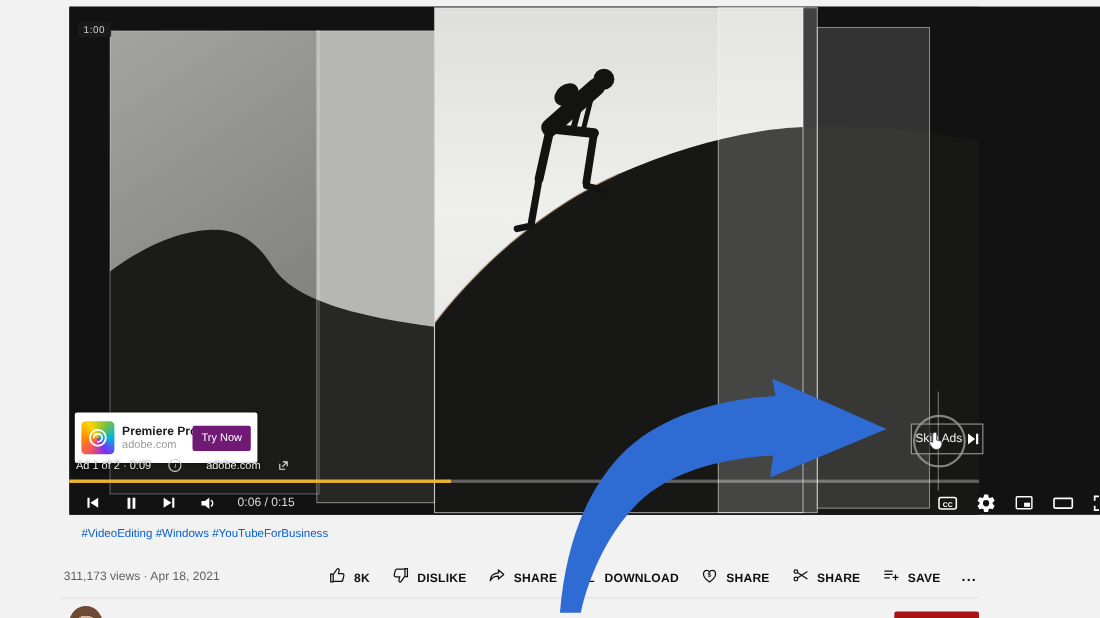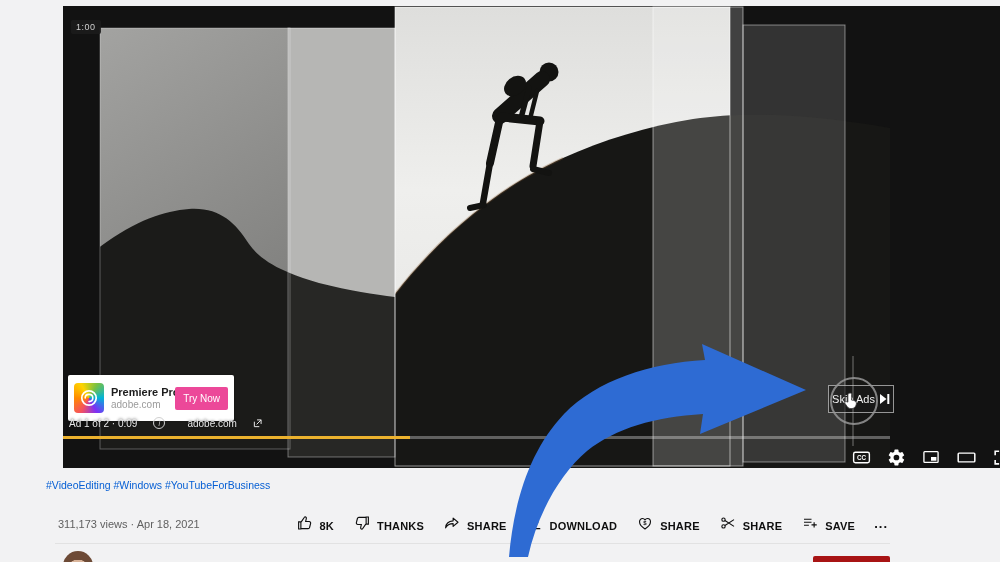--- a/index.html
+++ b/index.html
@@ -16,21 +16,21 @@
 
   
   #ad-card{left:5px;top:369px;width:154px;height:38px;background:#fff;border-radius:2px;
     display:flex;align-items:center;padding:4px 6px;gap:7px;box-shadow:0 0 2px rgba(0,0,0,.4);}
   #ad-logo{width:30px;height:30px;border-radius:4px;flex:0 0 auto;
     background:conic-gradient(from 210deg,#f5515f,#ff8a00,#ffd400,#7ac142,#00b4d8,#7b2ff7,#f5515f);
     display:flex;align-items:center;justify-content:center;}
   #ad-card .txt{display:flex;flex-direction:column;line-height:1.15;min-width:0;}
   #ad-title{font-size:11px;font-weight:bold;color:#1d1d1d;white-space:nowrap;}
   #ad-domain{font-size:10px;color:#9b9b9b;}
-  #ad-cta{margin-left:auto;background:#ec4899;color:#fff;font-size:10px;padding:6px 8px;
+  #ad-cta{margin-left:auto;background:#701a75;color:#fff;font-size:10px;padding:6px 8px;
     border-radius:2px;border:none;white-space:nowrap;cursor:pointer;}
   #ad-status{left:6px;top:411px;color:#e8e8e8;font-size:10px;text-shadow:0 0 3px rgba(0,0,0,.9);
     display:flex;align-items:center;gap:16px;text-align:center;}
   .info-i{display:inline-flex;width:10px;height:10px;border:1px solid #d0d0d0;border-radius:50%;
     font-size:7px;align-items:center;justify-content:center;color:#d0d0d0;font-style:italic;}
 
   
   #progress{left:0;top:430px;width:827px;height:3px;background:rgba(255,255,255,.32);}
   #progress-played{position:absolute;left:0;top:0;height:3px;width:42%;background:#ecb22e;}
 
@@ -40,21 +40,21 @@
   #ctrl-right{right:8px;gap:13px;}
   .ctrl-btn{display:flex;align-items:center;justify-content:center;width:22px;height:22px;cursor:pointer;}
   #time-display{color:#ddd;font-size:11px;margin-left:3px;white-space:nowrap;}
 
   
   #skip-button{left:765px;top:379px;width:64px;height:26px;background:rgba(25,25,25,.6);
     border:1px solid rgba(255,255,255,.55);color:#f1f1f1;font-size:11px;display:flex;
     align-items:center;justify-content:center;gap:5px;cursor:pointer;}
 
   
-  #hashtags{left:46px;top:479px;font-size:10.5px;color:#065fd4;cursor:pointer;}
+  #hashtags{left:74px;top:479px;font-size:10.5px;color:#065fd4;cursor:pointer;}
   #video-title{left:58px;top:492px;font-size:15px;color:#0f0f0f;}
   #video-meta{left:58px;top:518px;font-size:11px;color:#606060;}
 
   #actions{right:112px;top:514px;display:flex;align-items:center;gap:19px;}
   .action{display:flex;align-items:flex-end;gap:6px;color:#0f0f0f;font-size:11px;
     font-weight:bold;letter-spacing:.2px;cursor:pointer;white-space:nowrap;}
   .action svg{display:block;}
 
   #divider{left:55px;top:543px;width:835px;height:1px;background:#e2e2e2;}
   #channel-avatar{left:63px;top:551px;width:30px;height:30px;border-radius:50%;
@@ -164,20 +164,44 @@
       <span style="margin-left:6px;">adobe.com</span>
       <svg width="9" height="9" viewBox="0 0 10 10">
         <path d="M1.5 3v5.5H7 M4.5 1H9v4.5 M9 1 4 6" fill="none" stroke="#e8e8e8" stroke-width="1.1"></path>
       </svg>
     </div>
 
     <div id="progress" class="abs">
       <div id="progress-played"></div>
     </div>
 
+    <div id="ctrl-left" class="abs ctrl-row">
+      <div class="ctrl-btn">
+        <svg width="18" height="18" viewBox="0 0 24 24">
+            <path d="M6 6h2.6v12H6zM19 6l-9.5 6L19 18z" fill="#fff"></path>
+          </svg>
+      </div>
+      <div class="ctrl-btn">
+        <svg width="17" height="17" viewBox="0 0 24 24">
+            <path d="M7 5h3.6v14H7zM13.4 5H17v14h-3.6z" fill="#fff"></path>
+          </svg>
+      </div>
+      <div class="ctrl-btn">
+        <svg width="18" height="18" viewBox="0 0 24 24">
+            <path d="M18 6h-2.6v12H18zM5 6l9.5 6L5 18z" fill="#fff"></path>
+          </svg>
+      </div>
+      <div class="ctrl-btn">
+        <svg width="19" height="19" viewBox="0 0 24 24">
+          <path d="M4 9.5v5h4l5 4.2V5.3L8 9.5H4z" fill="#fff"></path>
+          <path d="M15.5 8.8a4.6 4.6 0 0 1 0 6.4" fill="none" stroke="#fff" stroke-width="1.8" stroke-linecap="round"></path>
+        </svg>
+      </div>
+      <span id="time-display">0:06 / 0:15</span>
+    </div>
 
     <div id="ctrl-right" class="abs ctrl-row">
       <div class="ctrl-btn">
         <svg width="21" height="21" viewBox="0 0 24 24">
           <rect x="3" y="6" width="18" height="12" rx="2" fill="none" stroke="#fff" stroke-width="1.6"></rect>
           <text x="12" y="15.4" font-size="7.2" font-weight="bold" fill="#fff" text-anchor="middle" font-family="Liberation Sans, sans-serif">CC</text>
         </svg>
       </div>
       <div class="ctrl-btn">
         <svg width="19" height="19" viewBox="0 0 24 24">
@@ -220,21 +244,21 @@
         <path d="M3.5 10.5h3V20h-3z M6.5 19.5h9.7c.9 0 1.7-.6 1.9-1.5l1.4-5.6c.3-1.3-.7-2.4-1.9-2.4h-4.7l.9-4.3c.2-1-.5-1.9-1.5-1.9-.4 0-.9.2-1.1.6l-4.2 6.1"></path>
       </svg>
       <span>8K</span>
     </div>
     <div class="action">
       <svg width="18" height="18" viewBox="0 0 24 24" fill="none" stroke="#0f0f0f" stroke-width="1.5">
         <g transform="rotate(180 12 12)">
             <path d="M3.5 10.5h3V20h-3z M6.5 19.5h9.7c.9 0 1.7-.6 1.9-1.5l1.4-5.6c.3-1.3-.7-2.4-1.9-2.4h-4.7l.9-4.3c.2-1-.5-1.9-1.5-1.9-.4 0-.9.2-1.1.6l-4.2 6.1"></path>
           </g>
       </svg>
-      <span>THANKS</span>
+      <span>DISLIKE</span>
     </div>
     <div class="action">
       <svg width="18" height="18" viewBox="0 0 24 24" fill="none" stroke="#0f0f0f" stroke-width="1.5" stroke-linejoin="round">
         <path d="M13.5 5.5 20 11l-6.5 5.5v-3.6C8.6 12.9 5.3 14.8 3.5 18.5c.2-5.6 3.8-8.9 10-9.4V5.5z"></path>
       </svg>
       <span>SHARE</span>
     </div>
     <div class="action">
       <svg width="18" height="18" viewBox="0 0 24 24" fill="none" stroke="#0f0f0f" stroke-width="1.5">
         <path d="M12 4.5v10.5 M7.8 11.3 12 15.5l4.2-4.2 M5 19.5h14"></path>

